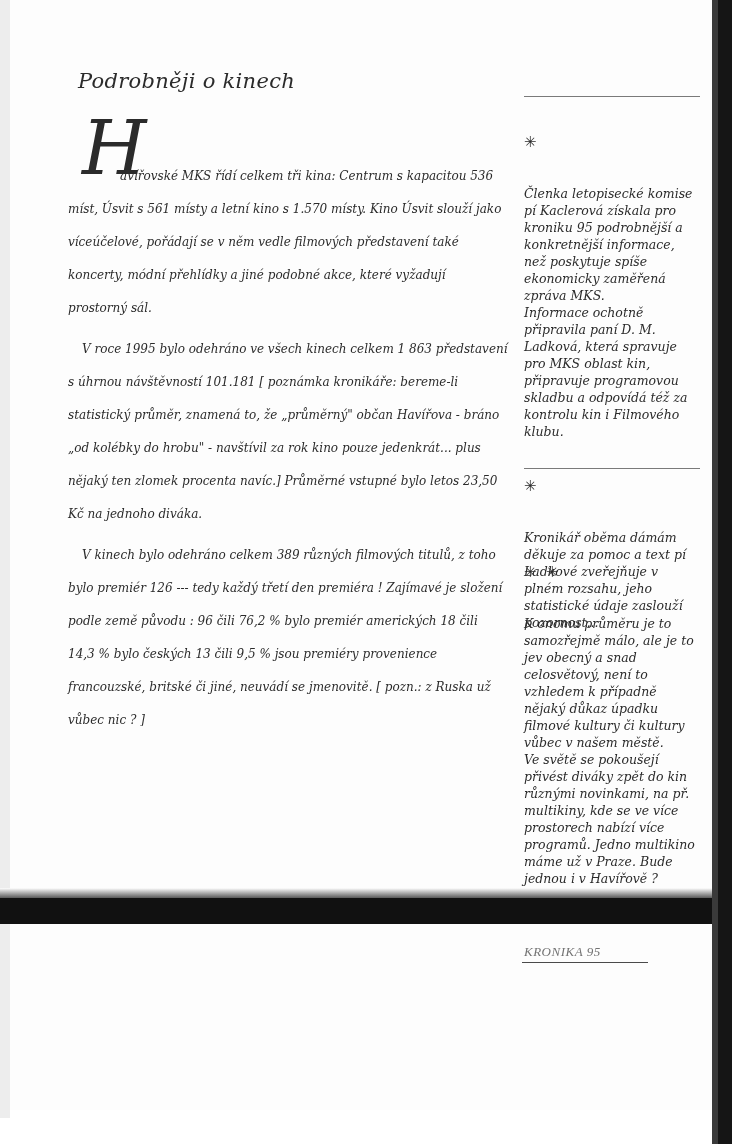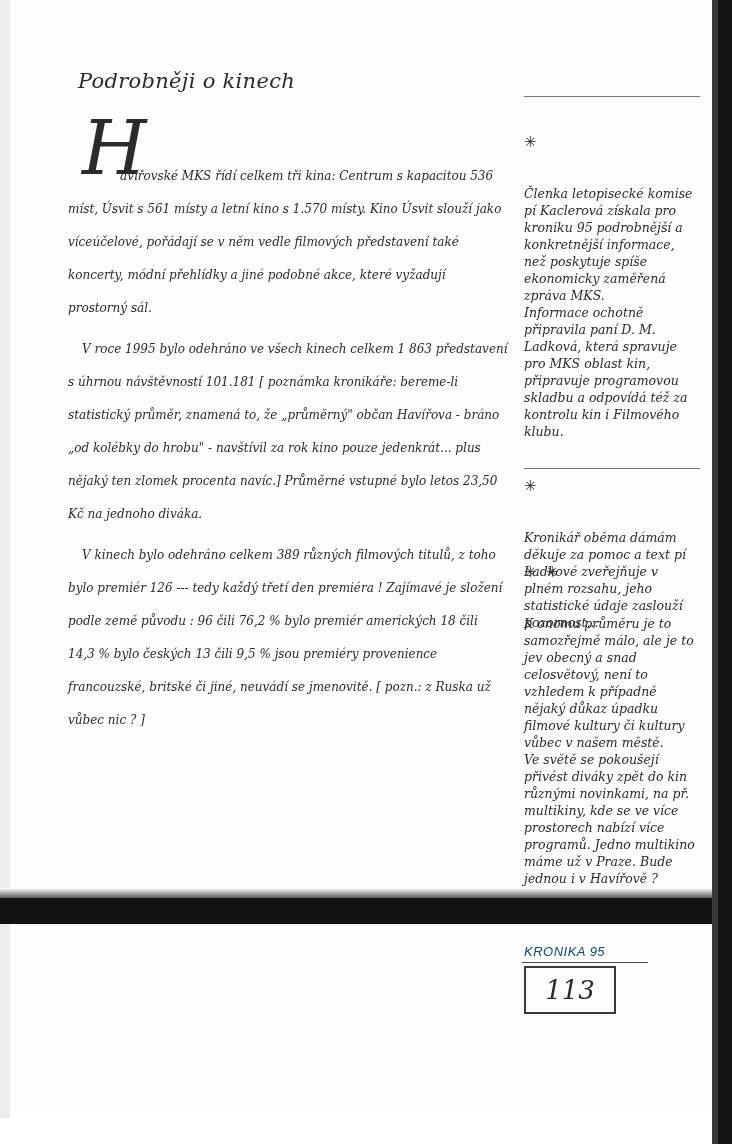--- a/index.html
+++ b/index.html
@@ -147,24 +147,24 @@
   }
   .pagebox span {
     font-family: "DejaVu Serif", serif;
     font-style: italic;
     font-size: 26px;
     color: #2b2b2b;
   }
   .kronika-label {
     position: absolute;
     left: 524px; top: 944px;
-    font-family: Liberation Sans, sans-serif;
+    font-family: Liberation Serif, serif;
     font-style: italic;
     font-size: 13px;
-    color: #0c4a6e;
+    color: #737373;
     letter-spacing: 0.5px;
   }
   .kronika-underline {
     position: absolute;
     left: 522px; top: 962px;
     width: 126px; height: 1px;
     background: #4a4a4a;
   }
 </style>
 </head>
@@ -201,21 +201,18 @@
 
   <div class="side-col side-note-2">
     <div class="star">✳  ✳</div>
     <div>K onomu průměru je to samozřejmě málo, ale je to jev obecný a snad celosvětový, není to vzhledem k případně nějaký důkaz úpadku filmové kultury či kultury vůbec v našem městě.
 Ve světě se pokoušejí přivést diváky zpět do kin různými novinkami, na př. multikiny, kde se ve více prostorech nabízí více programů. Jedno multikino máme už v Praze. Bude jednou i v Havířově ?</div>
   </div>
 
   <div class="kronika-label">KRONIKA 95</div>
   <div class="kronika-underline"></div>
 
-  <div class="pagebox">
-    <span>113</span>
-  </div>
 
   <div class="edge-bottom-fade"></div>
   <div class="edge-bottom"></div>
   <div class="edge-right-inner"></div>
   <div class="edge-right"></div>
 </div>
 
 </body></html>

